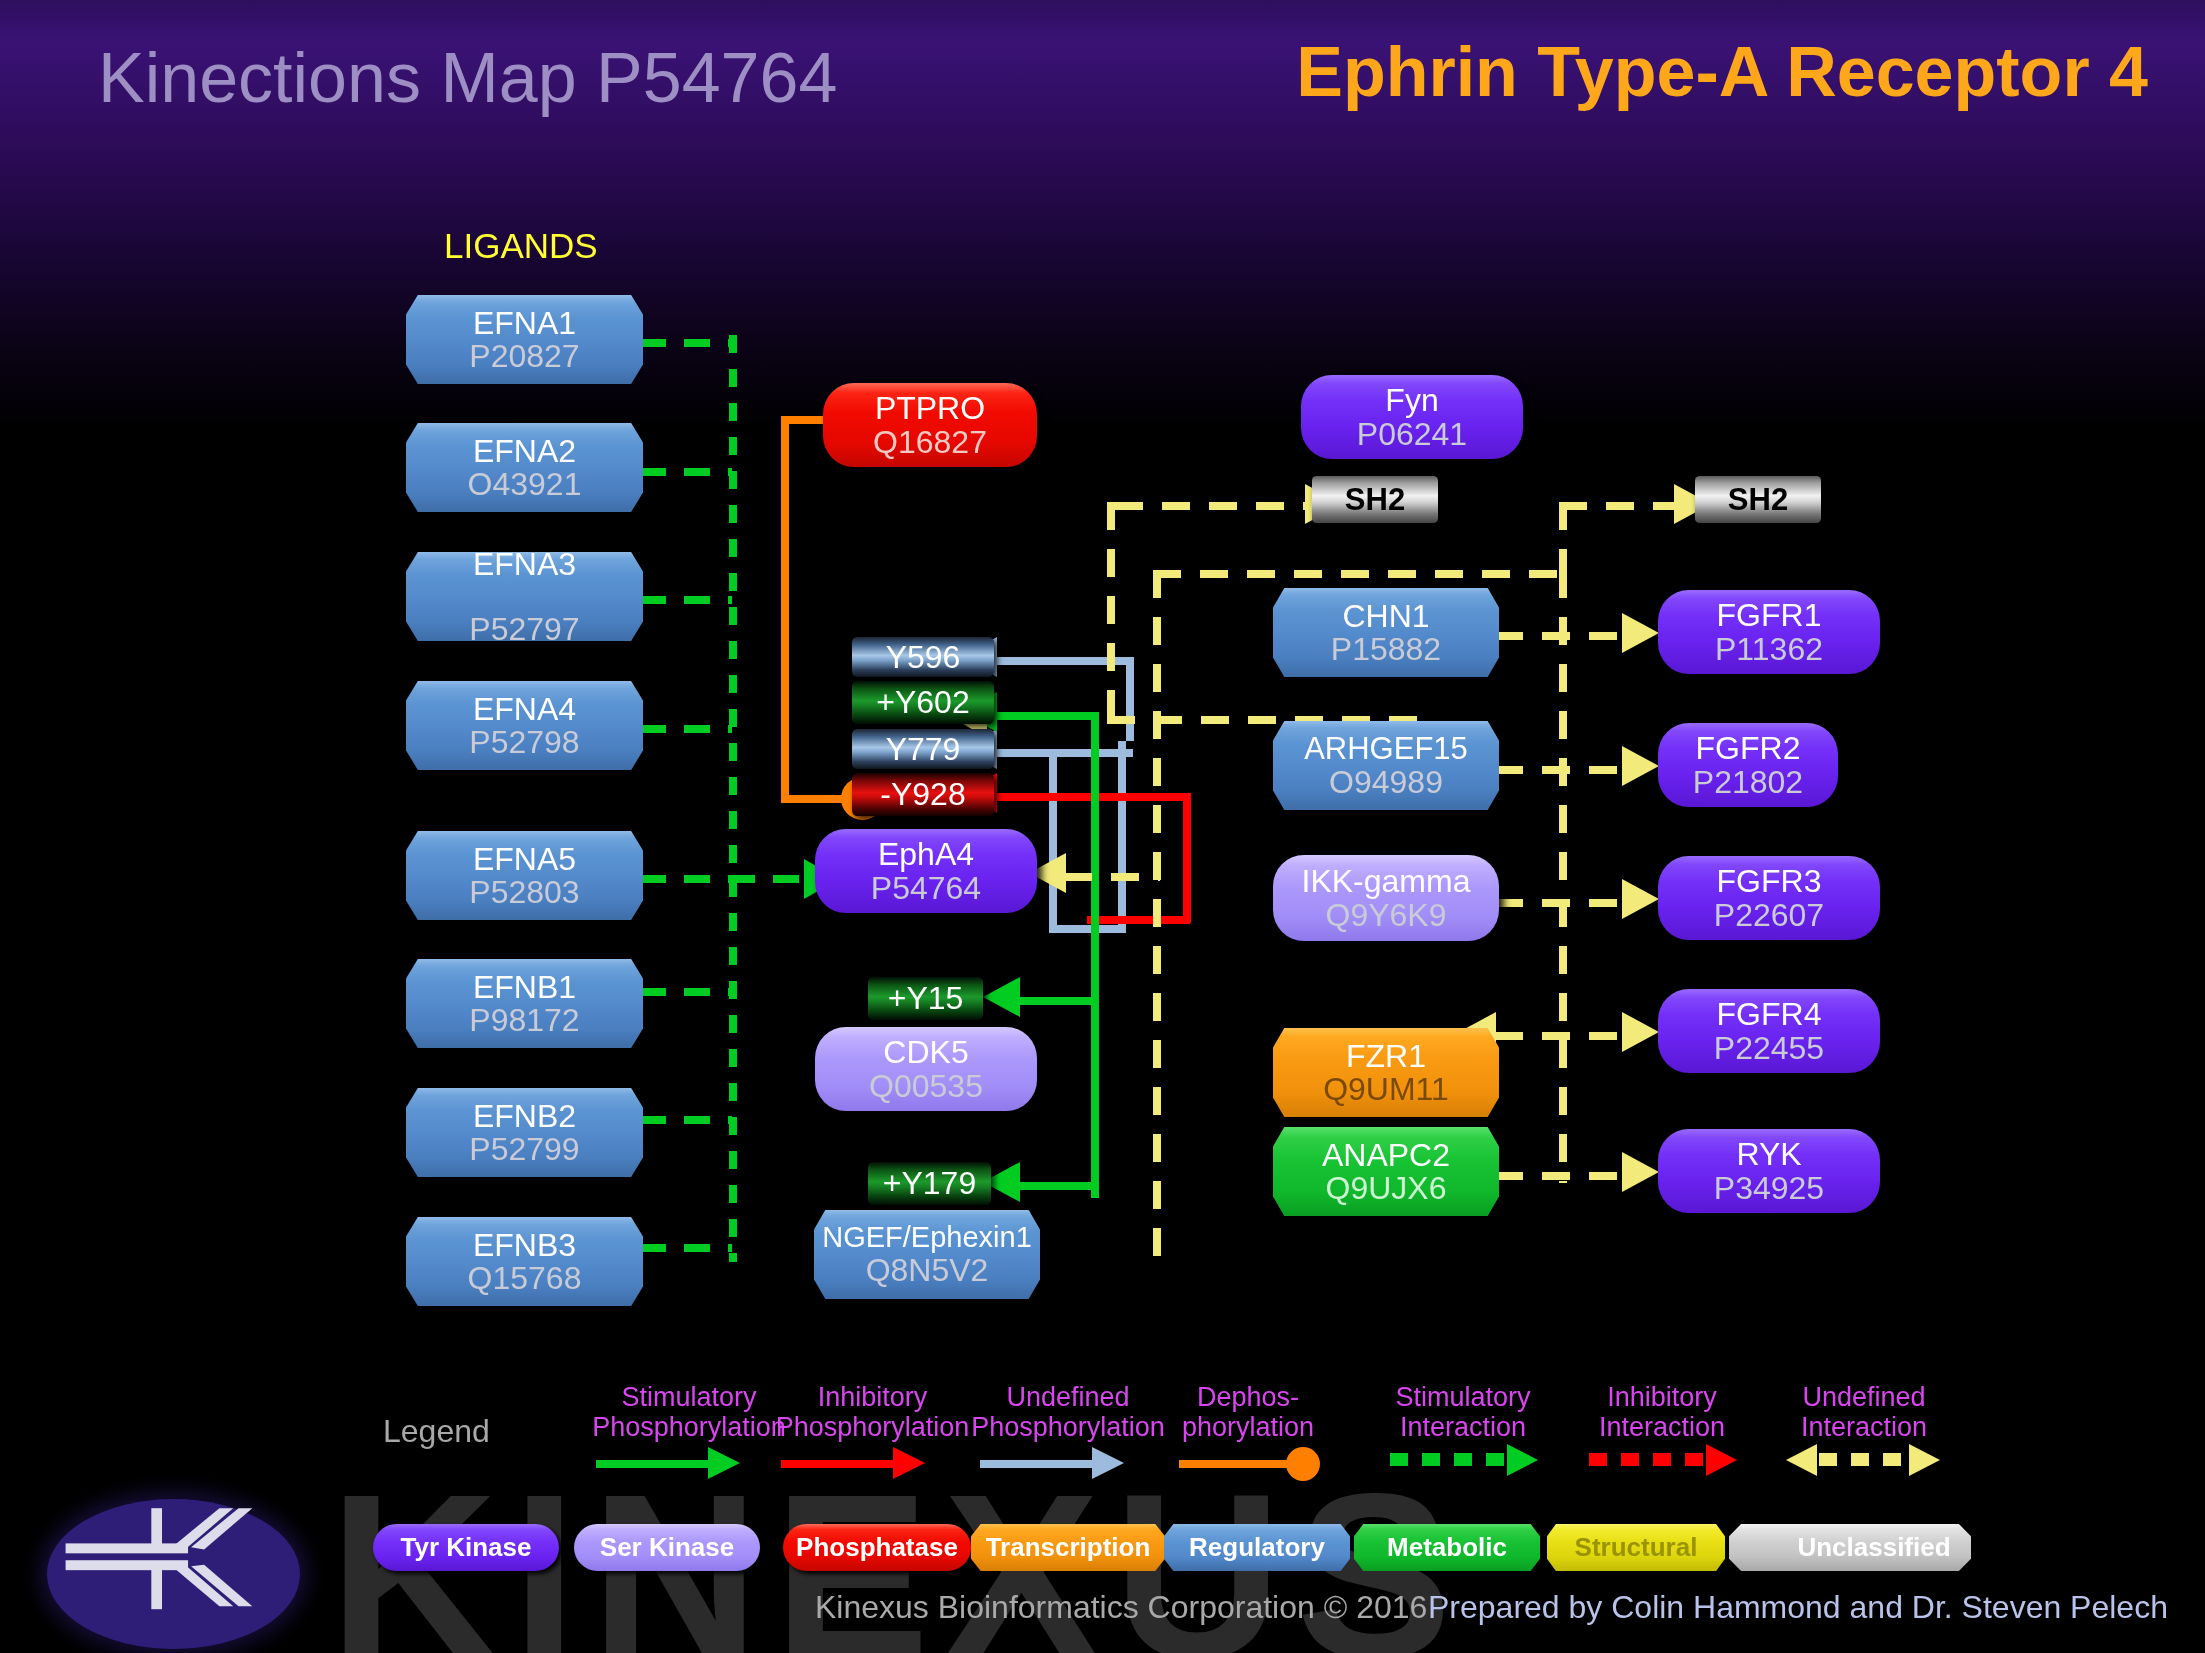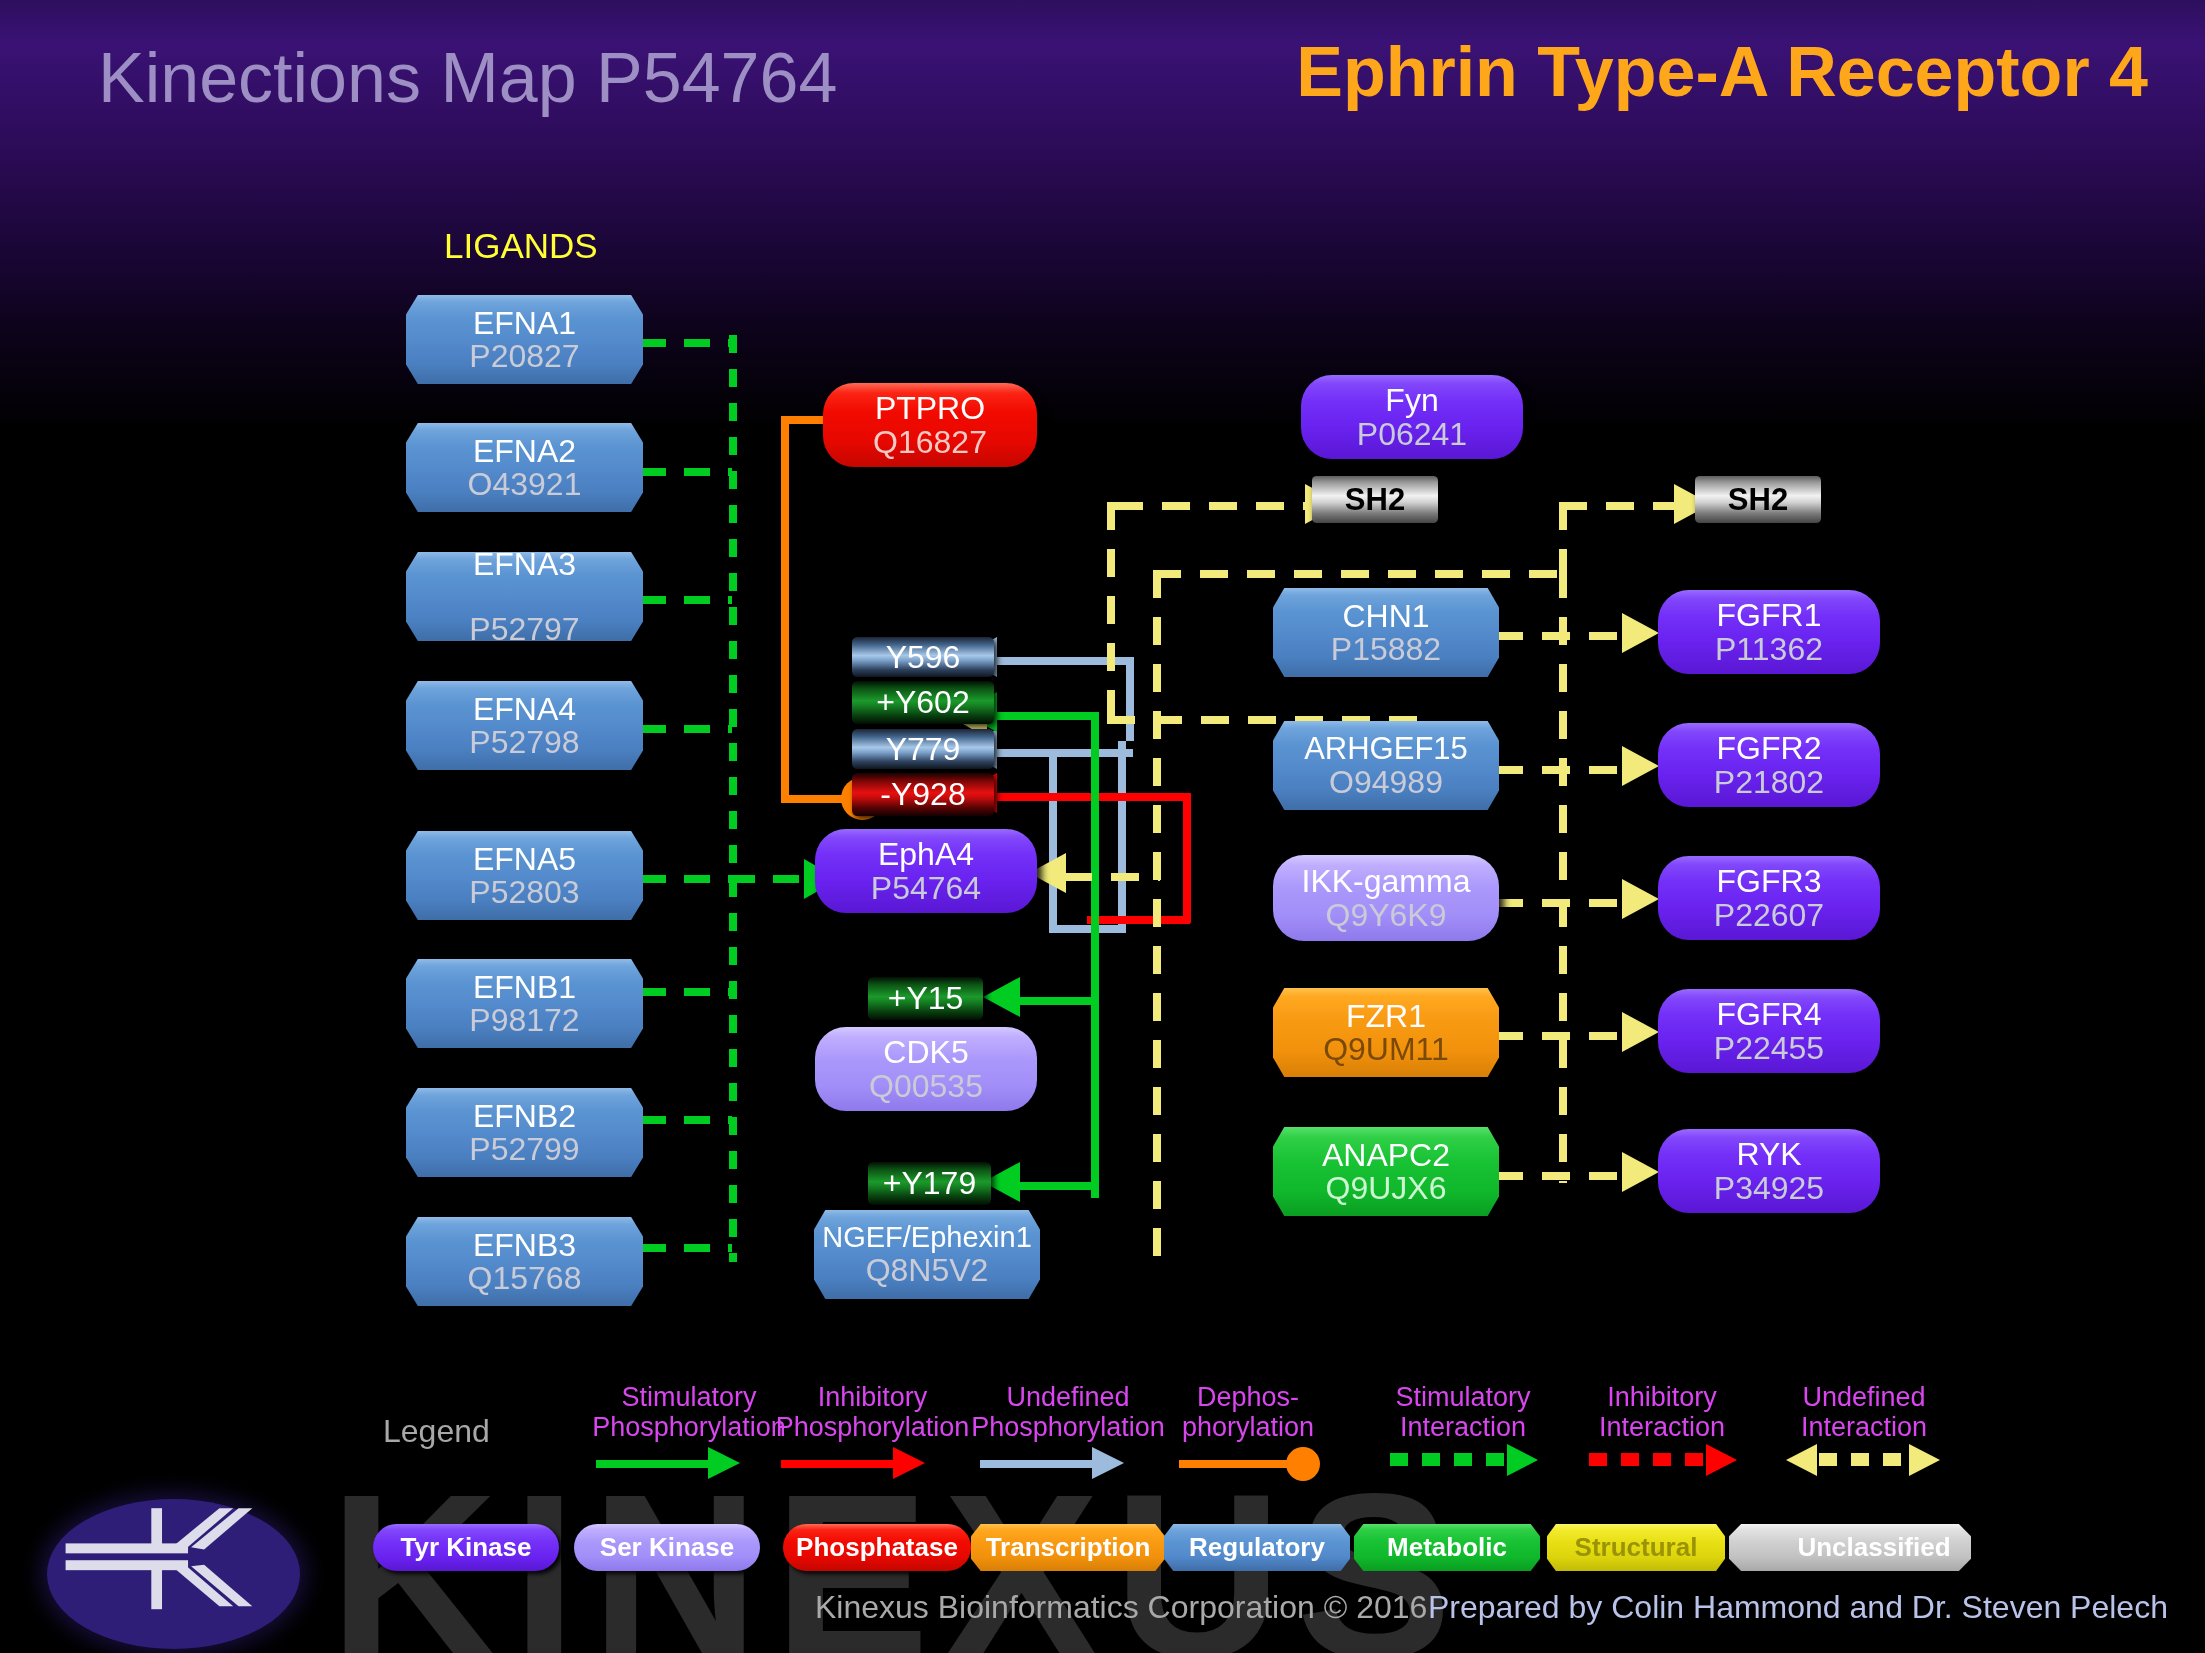--- a/index.html
+++ b/index.html
@@ -269,34 +269,34 @@
     <div class="ac">P15882</div>
   </div>
   <div class="node oct oct-blue" style="left:1273px;top:721px;width:226px;height:89px;">
     <div class="nm" style="font-size:31px;">ARHGEF15</div>
     <div class="ac">O94989</div>
   </div>
   <div class="node pill pill-ser" style="left:1273px;top:855px;width:226px;height:86px;">
     <div class="nm">IKK-gamma</div>
     <div class="ac">Q9Y6K9</div>
   </div>
-  <div class="node oct oct-orange" style="left:1273px;top:988px;width:226px;height:89px;">
+  <div class="node oct oct-orange" style="left:1273px;top:1028px;width:226px;height:89px;">
     <div class="nm">FZR1</div>
     <div class="ac">Q9UM11</div>
   </div>
   <div class="node oct oct-green" style="left:1273px;top:1127px;width:226px;height:89px;">
     <div class="nm">ANAPC2</div>
     <div class="ac">Q9UJX6</div>
   </div>
 
   <div class="node pill pill-tyr" style="left:1658px;top:590px;width:222px;height:84px;">
     <div class="nm">FGFR1</div>
     <div class="ac">P11362</div>
   </div>
-  <div class="node pill pill-tyr" style="left:1658px;top:723px;width:222px;height:84px;">
+  <div class="node pill pill-tyr" style="left:1658px;top:723px;width:180px;height:84px;">
     <div class="nm">FGFR2</div>
     <div class="ac">P21802</div>
   </div>
   <div class="node pill pill-tyr" style="left:1658px;top:856px;width:222px;height:84px;">
     <div class="nm">FGFR3</div>
     <div class="ac">P22607</div>
   </div>
   <div class="node pill pill-tyr" style="left:1658px;top:989px;width:222px;height:84px;">
     <div class="nm">FGFR4</div>
     <div class="ac">P22455</div>

